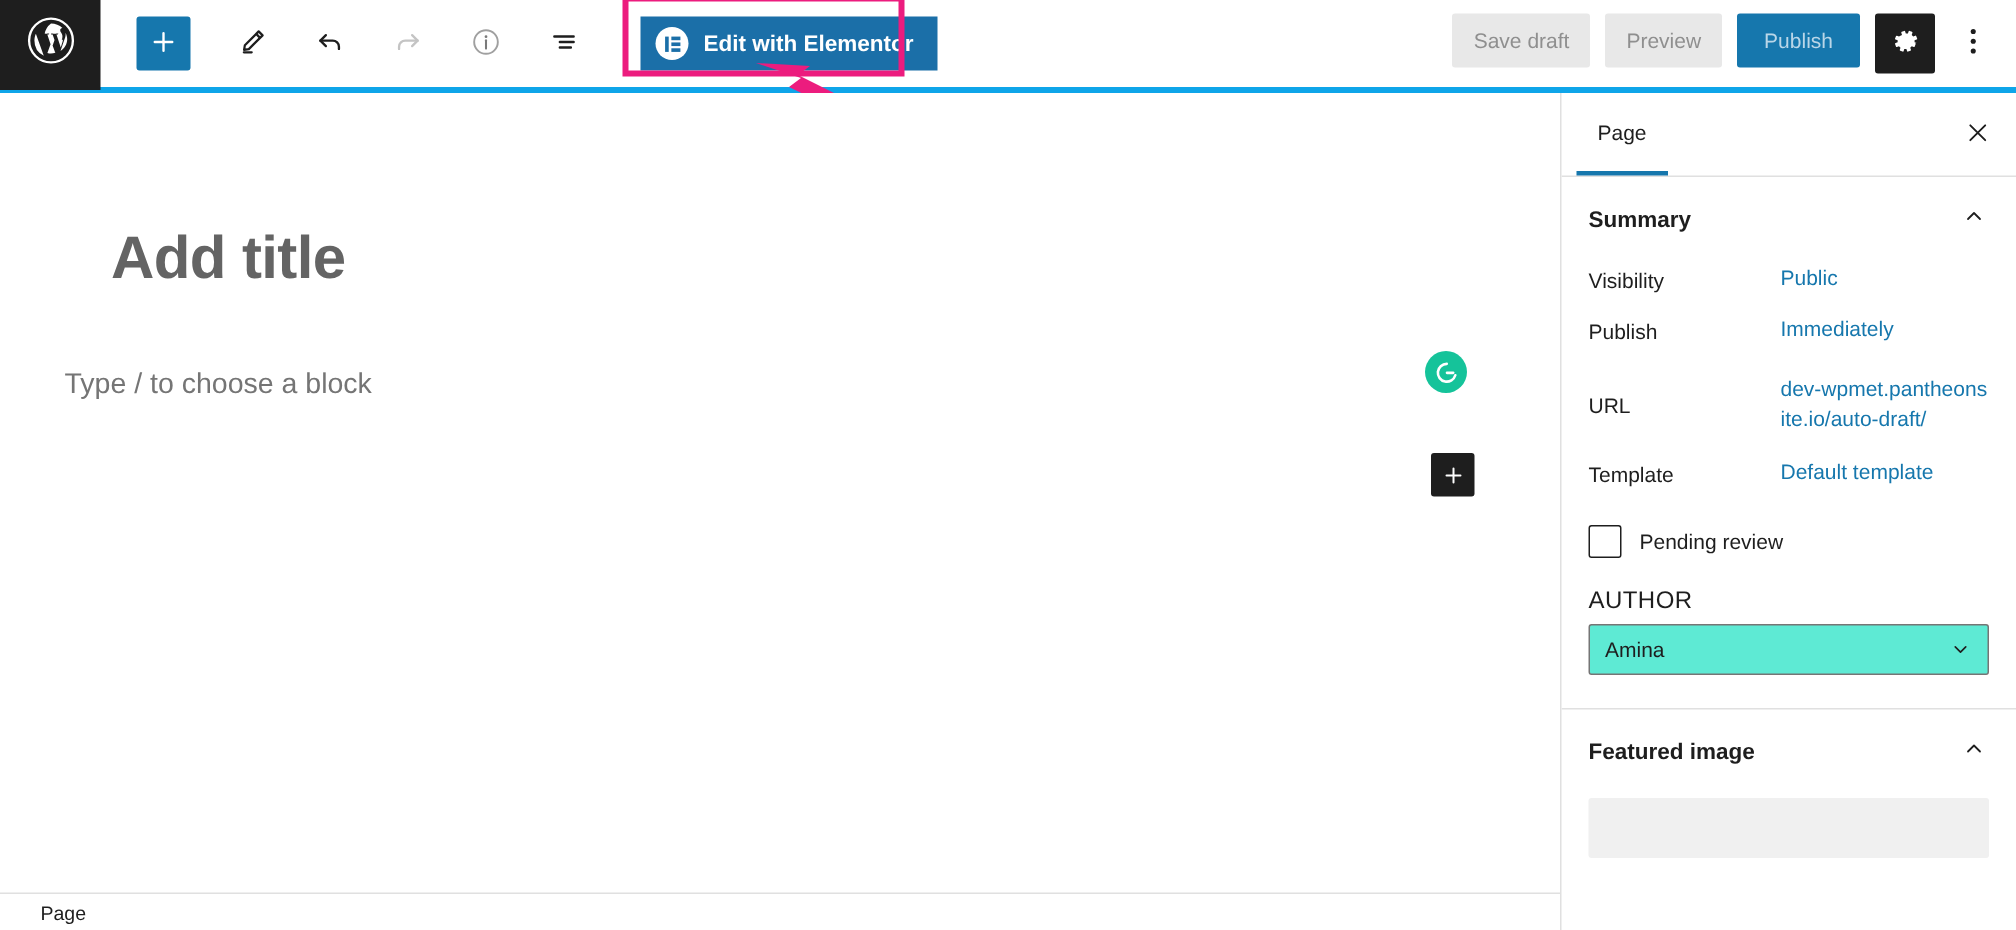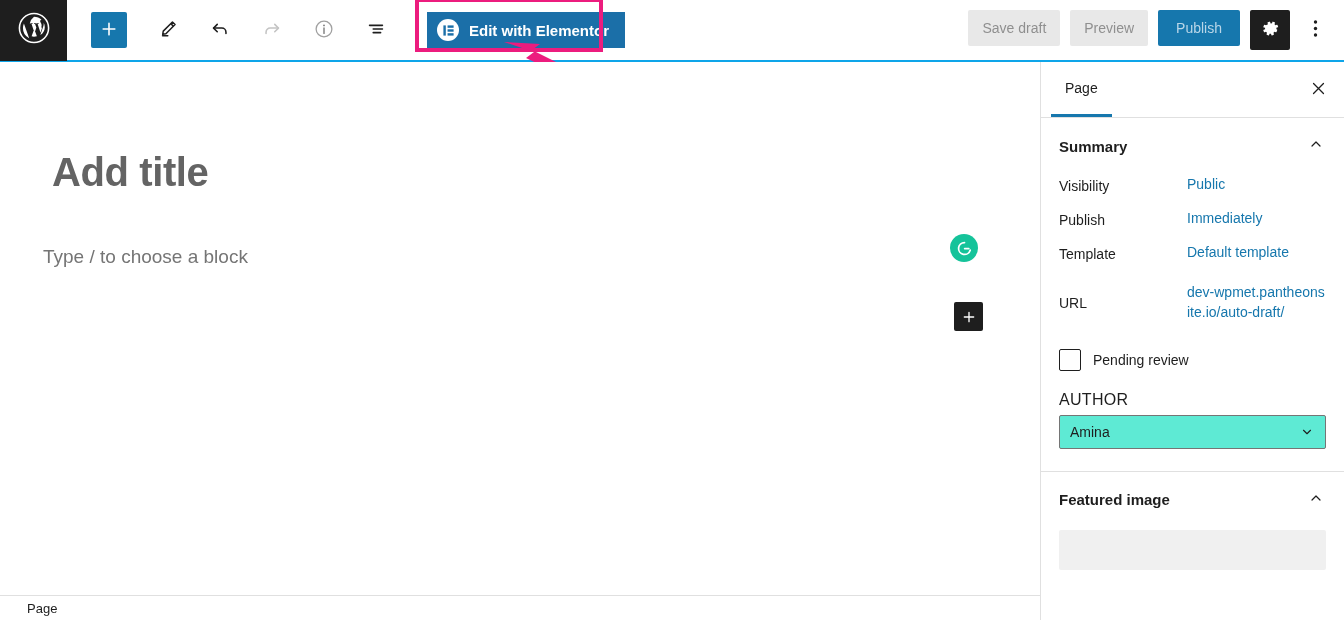--- a/index.html
+++ b/index.html
@@ -6,21 +6,21 @@
   html, body {
     width: 1344px; height: 620px;
     font-family: "Liberation Sans", sans-serif;
     background: #fff; overflow: hidden;
   }
   #app { position: relative; width: 1344px; height: 620px; }
 
   
   .topbar {
     position: absolute; top: 0; left: 0; width: 1344px; height: 62px;
-    background: #fff; border-bottom: 2px solid #0ea5e9;
+    background: #fff; border-bottom: 4px solid #0ea5e9;
     display: flex; align-items: center;
   }
   .wp-logo-block {
     width: 67px; height: 62px; background: #1e1e1e;
     display: flex; align-items: center; justify-content: center;
     flex: 0 0 67px; cursor: pointer;
   }
   .tb-left { display: flex; align-items: center; gap: 0px; padding-left: 24px; }
   .tb-btn {
     width: 38px; height: 38px; display: flex; align-items: center;
@@ -78,21 +78,21 @@
     background: none; border: none; width: 30px; height: 40px;
     display: flex; align-items: center; justify-content: center; cursor: pointer;
   }
 
   
   .canvas {
     position: absolute; top: 62px; left: 0; width: 1040px; height: 534px;
     background: #fff; border-bottom: 1px solid #e0e0e0; overflow: hidden;
   }
   .post-title {
-    position: absolute; left: 52px; top: 88px;
+    position: absolute; left: 74px; top: 88px;
     font-size: 40px; font-weight: bold; color: #646464; letter-spacing: -0.4px;
     cursor: text;
   }
   .block-placeholder {
     position: absolute; left: 43px; top: 184px;
     font-size: 19px; color: #757575; cursor: text;
   }
   .grammarly {
     position: absolute; left: 950px; top: 172px;
     width: 28px; height: 28px; border-radius: 50%; background: #15c39a;
@@ -338,28 +338,28 @@
     <div class="row">
       <span class="row-label">Visibility</span>
       <span class="row-value">Public</span>
     </div>
 
     <div class="row">
       <span class="row-label">Publish</span>
       <span class="row-value">Immediately</span>
     </div>
 
+    <div class="row url-row">
+      <span class="row-label">URL</span>
+      <span class="row-value url-value">dev-wpmet.pantheonsite.io/auto-draft/</span>
+    </div>
+
     <div class="row">
       <span class="row-label">Template</span>
       <span class="row-value">Default template</span>
-    </div>
-
-    <div class="row url-row">
-      <span class="row-label">URL</span>
-      <span class="row-value url-value">dev-wpmet.pantheonsite.io/auto-draft/</span>
     </div>
 
     <div class="check-row">
       <span class="checkbox"></span>
       <span class="check-label">Pending review</span>
     </div>
 
     <div class="author-label">AUTHOR</div>
 
     <div class="select-wrap">

